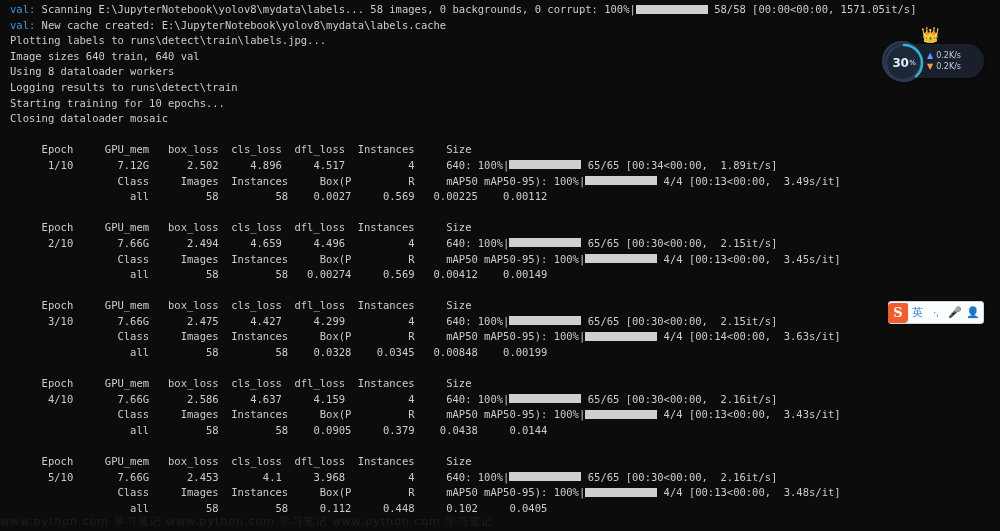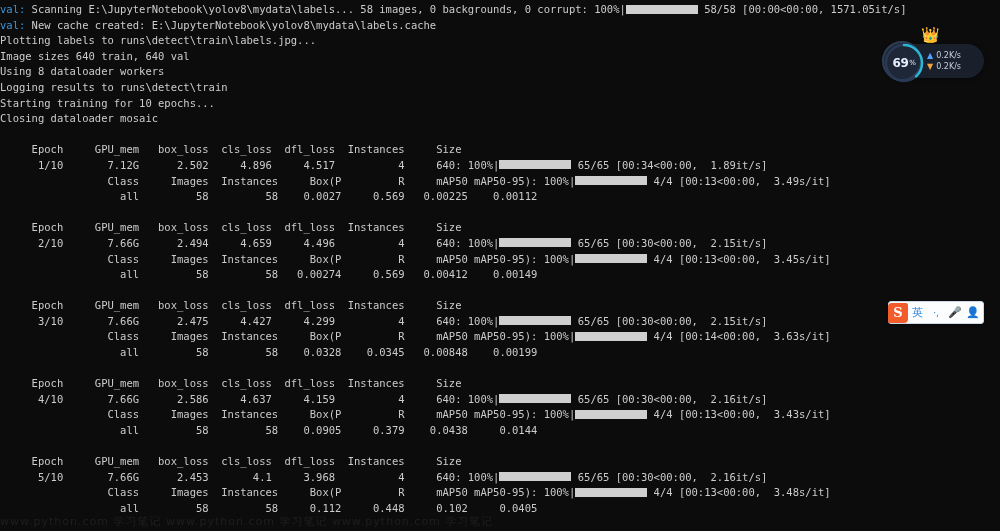--- a/index.html
+++ b/index.html
@@ -6,21 +6,21 @@
   body{
     width:1000px;height:531px;
     background:#0c0c0c;
     overflow:hidden;
     font-family:"DejaVu Sans Mono","Liberation Mono",monospace;
     position:relative;
   }
   #term{
     position:absolute;left:0;top:0;
     width:1000px;height:531px;
-    padding:2px 0 0 0;
+    padding:2px 0 0 10px;
     box-sizing:border-box;
     font-size:10.5px;
     line-height:15.6px;
     color:#cccccc;
     white-space:pre;
     letter-spacing:0px;
   }
   .line{height:15.6px;white-space:pre;}
   .c-cyan{color:#3a96dd;}
   .bar{
@@ -112,21 +112,21 @@
 
 <div id="term"><div class="line"><span class="c-cyan">val: </span><span>Scanning E:\JupyterNotebook\yolov8\mydata\labels... 58 images, 0 backgrounds, 0 corrupt: 100%</span><span>|</span><span class="bar" style="width:72px"></span> 58/58 [00:00&lt;00:00, 1571.05it/s]</div><div class="line"><span class="c-cyan">val: </span><span>New cache created: E:\JupyterNotebook\yolov8\mydata\labels.cache</span></div><div class="line"><span>Plotting labels to runs\detect\train\labels.jpg...</span></div><div class="line"><span>Image sizes 640 train, 640 val</span></div><div class="line"><span>Using 8 dataloader workers</span></div><div class="line"><span>Logging results to runs\detect\train</span></div><div class="line"><span>Starting training for 10 epochs...</span></div><div class="line"><span>Closing dataloader mosaic</span></div><div class="line">&nbsp;</div><div class="line"><span>     Epoch     GPU_mem   box_loss  cls_loss  dfl_loss  Instances     Size</span></div><div class="line"><span>      1/10       7.12G      2.502     4.896     4.517          4     640: </span><span>100%</span>|<span class="bar" style="width:72px"></span> <span>65/65</span> <span>[00:34&lt;00:00,  1.89it/s]</span></div><div class="line"><span>                 Class     Images  Instances     Box(P         R     mAP50 mAP50-95): </span><span>100%</span>|<span class="bar" style="width:72px"></span> <span>4/4</span> <span>[00:13&lt;00:00,  3.49s/it]</span></div><div class="line"><span>                   all         58         58    0.0027     0.569   0.00225    0.00112</span></div><div class="line">&nbsp;</div><div class="line"><span>     Epoch     GPU_mem   box_loss  cls_loss  dfl_loss  Instances     Size</span></div><div class="line"><span>      2/10       7.66G      2.494     4.659     4.496          4     640: </span><span>100%</span>|<span class="bar" style="width:72px"></span> <span>65/65</span> <span>[00:30&lt;00:00,  2.15it/s]</span></div><div class="line"><span>                 Class     Images  Instances     Box(P         R     mAP50 mAP50-95): </span><span>100%</span>|<span class="bar" style="width:72px"></span> <span>4/4</span> <span>[00:13&lt;00:00,  3.45s/it]</span></div><div class="line"><span>                   all         58         58   0.00274     0.569   0.00412    0.00149</span></div><div class="line">&nbsp;</div><div class="line"><span>     Epoch     GPU_mem   box_loss  cls_loss  dfl_loss  Instances     Size</span></div><div class="line"><span>      3/10       7.66G      2.475     4.427     4.299          4     640: </span><span>100%</span>|<span class="bar" style="width:72px"></span> <span>65/65</span> <span>[00:30&lt;00:00,  2.15it/s]</span></div><div class="line"><span>                 Class     Images  Instances     Box(P         R     mAP50 mAP50-95): </span><span>100%</span>|<span class="bar" style="width:72px"></span> <span>4/4</span> <span>[00:14&lt;00:00,  3.63s/it]</span></div><div class="line"><span>                   all         58         58    0.0328    0.0345   0.00848    0.00199</span></div><div class="line">&nbsp;</div><div class="line"><span>     Epoch     GPU_mem   box_loss  cls_loss  dfl_loss  Instances     Size</span></div><div class="line"><span>      4/10       7.66G      2.586     4.637     4.159          4     640: </span><span>100%</span>|<span class="bar" style="width:72px"></span> <span>65/65</span> <span>[00:30&lt;00:00,  2.16it/s]</span></div><div class="line"><span>                 Class     Images  Instances     Box(P         R     mAP50 mAP50-95): </span><span>100%</span>|<span class="bar" style="width:72px"></span> <span>4/4</span> <span>[00:13&lt;00:00,  3.43s/it]</span></div><div class="line"><span>                   all         58         58    0.0905     0.379    0.0438     0.0144</span></div><div class="line">&nbsp;</div><div class="line"><span>     Epoch     GPU_mem   box_loss  cls_loss  dfl_loss  Instances     Size</span></div><div class="line"><span>      5/10       7.66G      2.453       4.1     3.968          4     640: </span><span>100%</span>|<span class="bar" style="width:72px"></span> <span>65/65</span> <span>[00:30&lt;00:00,  2.16it/s]</span></div><div class="line"><span>                 Class     Images  Instances     Box(P         R     mAP50 mAP50-95): </span><span>100%</span>|<span class="bar" style="width:72px"></span> <span>4/4</span> <span>[00:13&lt;00:00,  3.48s/it]</span></div><div class="line"><span>                   all         58         58     0.112     0.448     0.102     0.0405</span></div><div class="line">&nbsp;</div></div>
 
 <div id="netwidget">
   <div id="netring">
     <svg width="44" height="44" viewBox="0 0 44 44">
       <circle cx="22" cy="22" r="18" fill="none" stroke="#2a3954" stroke-width="2.5"></circle>
       <circle cx="22" cy="22" r="18" fill="none" stroke="#2bb6d6" stroke-width="2.5" stroke-dasharray="43 70" stroke-dashoffset="0" transform="rotate(-90 22 22)" stroke-linecap="round"></circle>
     </svg>
     <div id="netpct">
-        <span>69</span>
+        <span>30</span>
         <span class="unit">%</span>
       </div>
   </div>
   <div id="crown">👑</div>
   <div id="netrates">
     <div class="row">
       <span class="arrow up">▲</span>
       <span>0.2K/s</span>
     </div>
     <div class="row">

